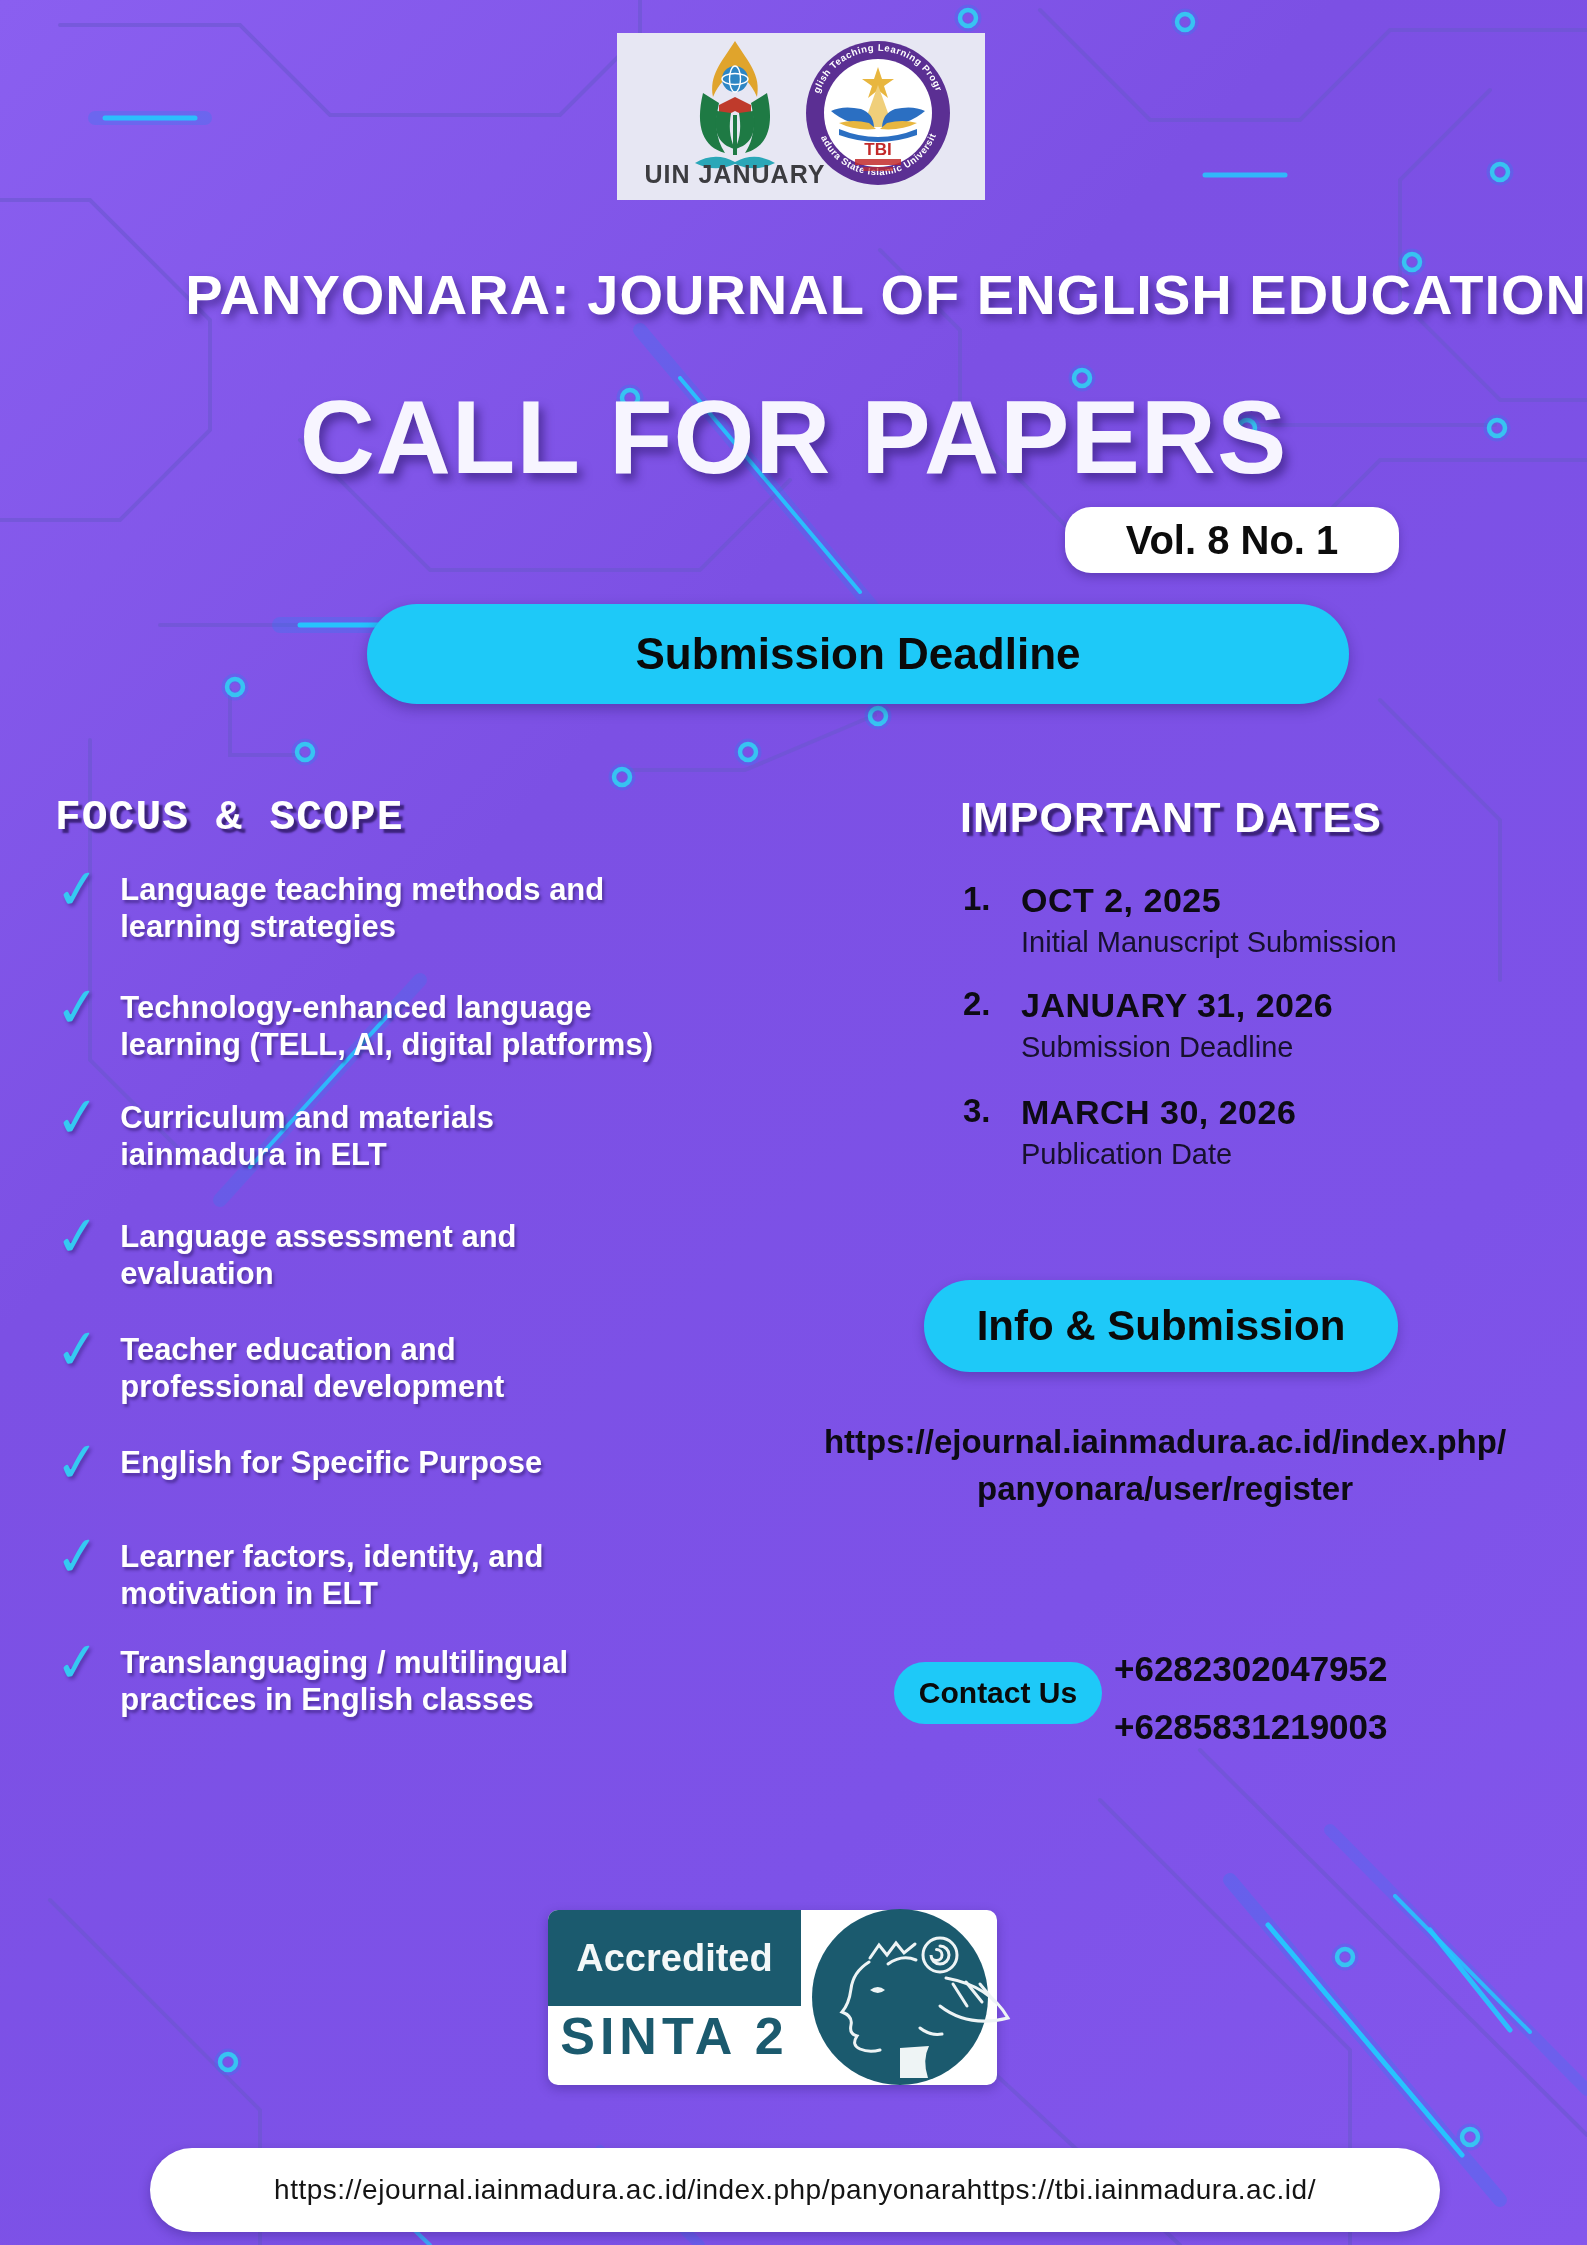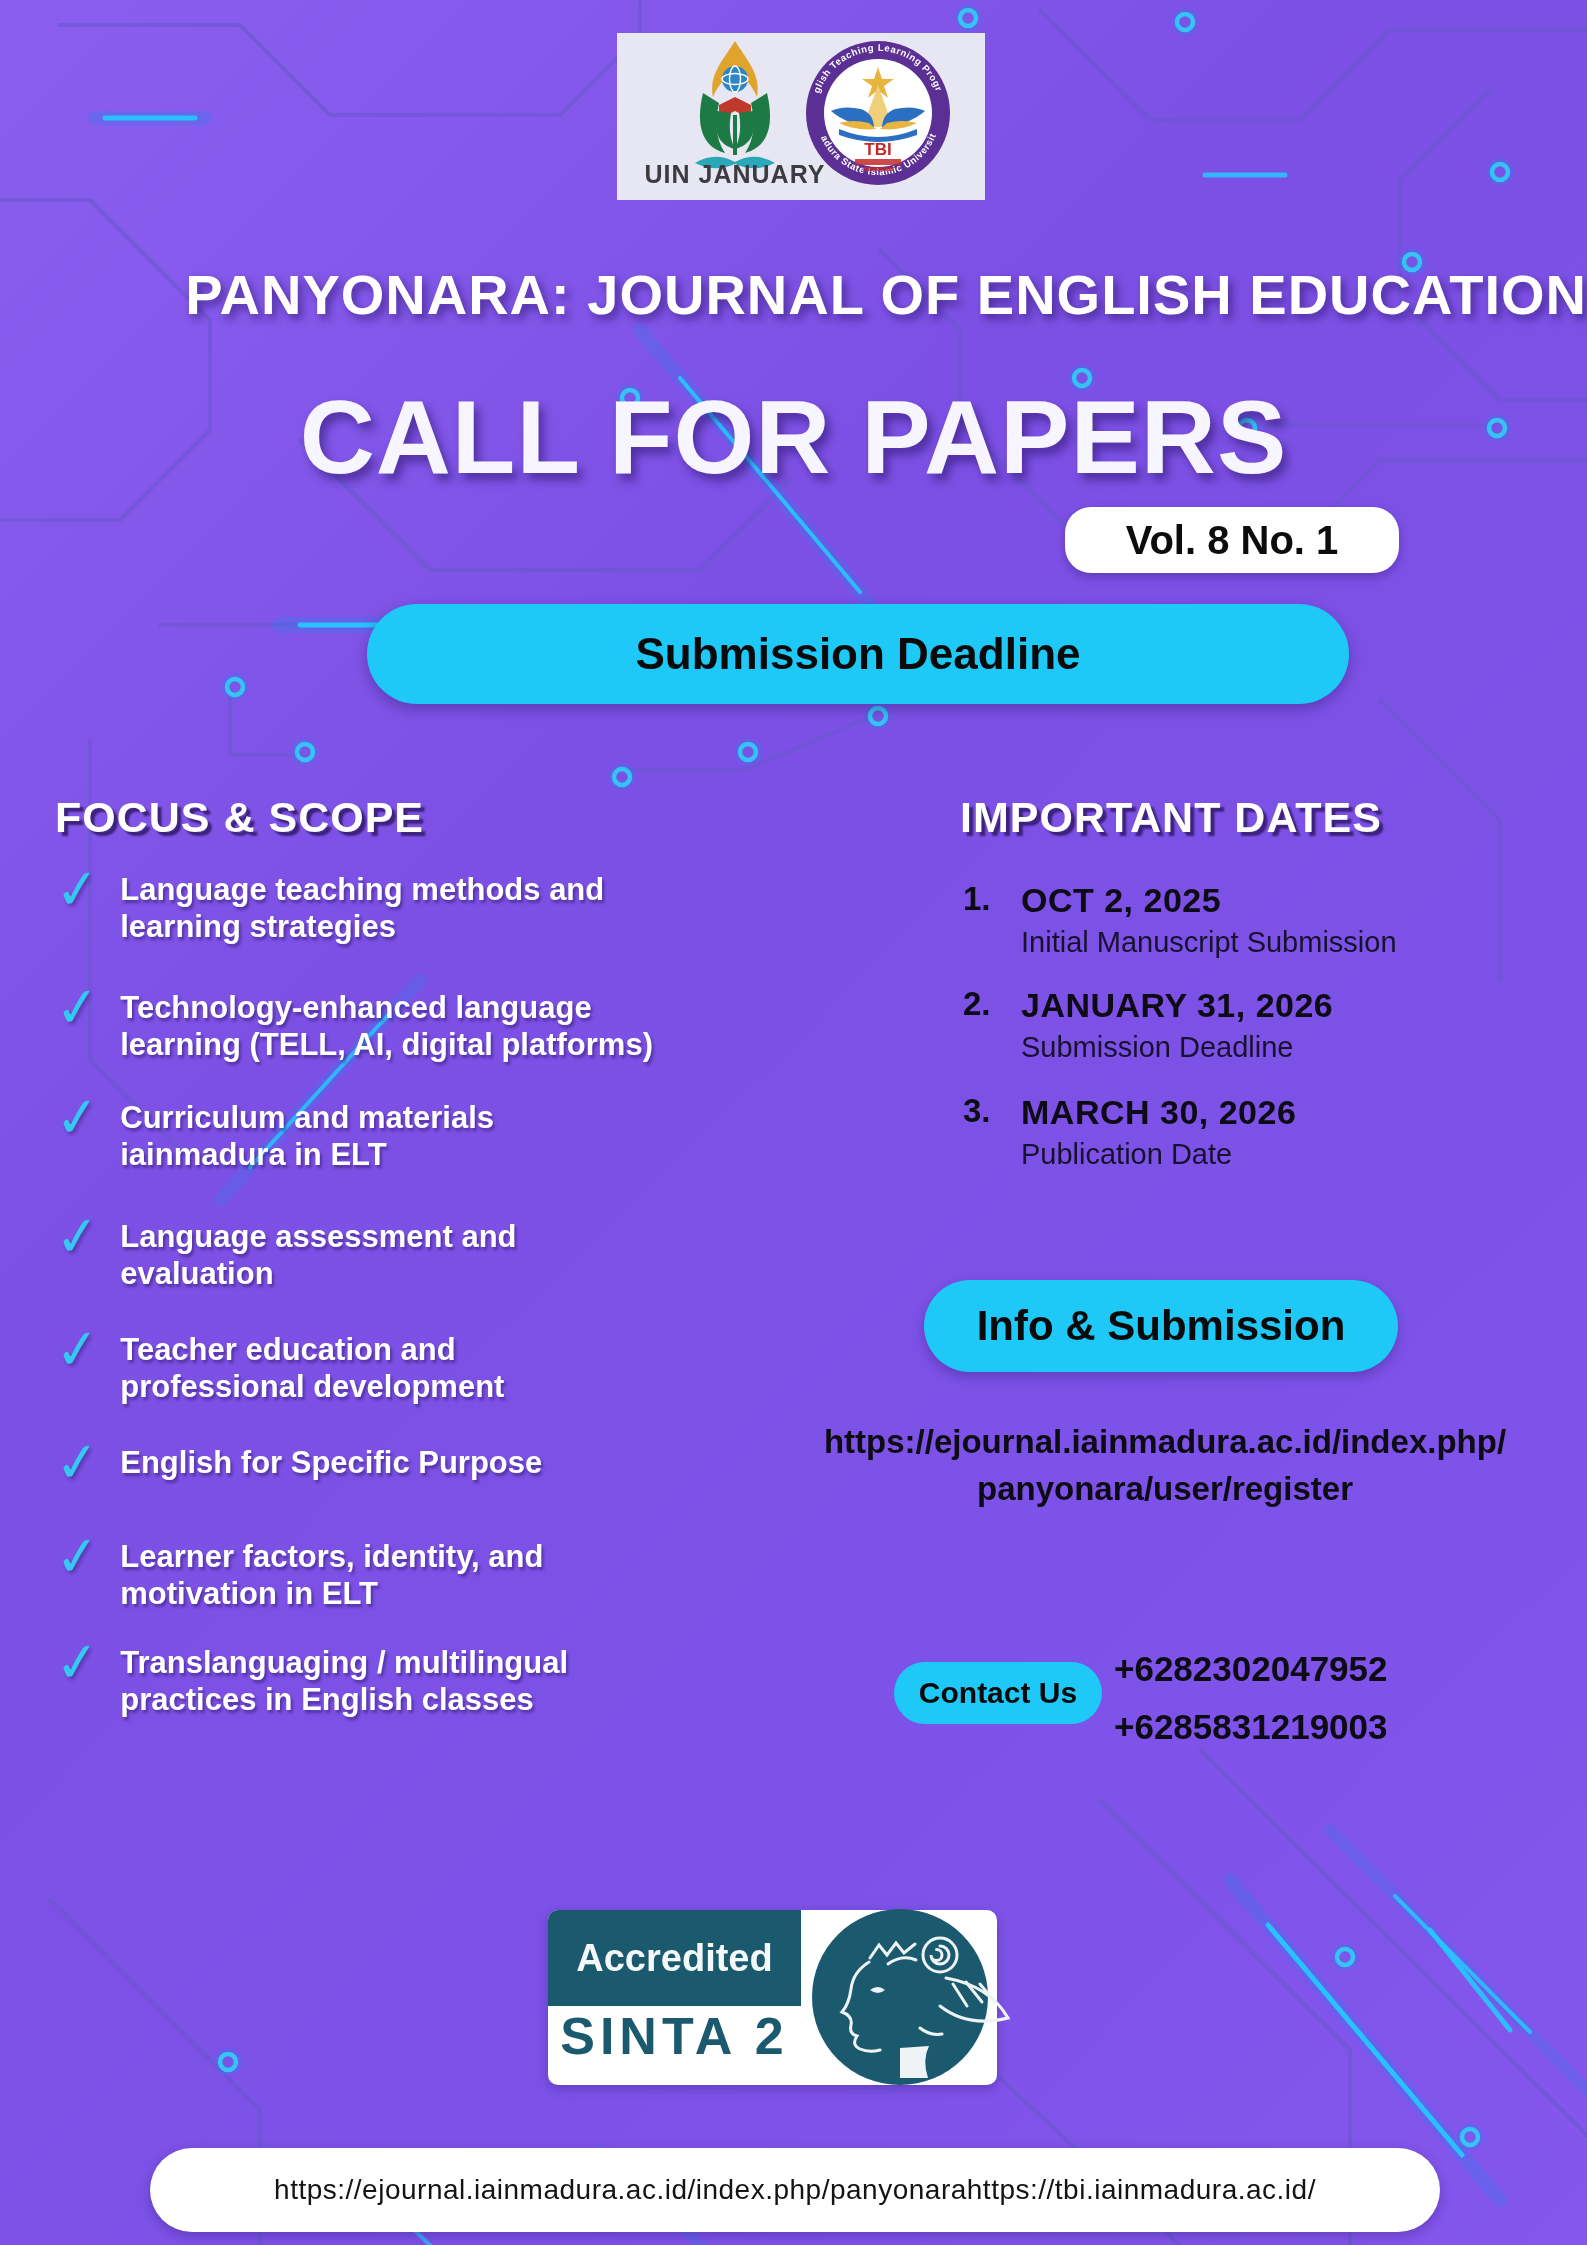--- a/index.html
+++ b/index.html
@@ -49,21 +49,21 @@
     display:flex;align-items:center;justify-content:center;gap:22px;
     font-size:44px;font-weight:bold;color:#0a0a0a;
     box-shadow:0 5px 14px rgba(30,15,90,.35);
   }
 
   .section-heading{
     position:absolute;color:#fff;font-size:43px;font-weight:bold;letter-spacing:1px;
     text-shadow:4px 4px 2px rgba(48,26,104,.85);
     white-space:nowrap;
   }
-  .h-focus{left:55px;top:793px;}
+  .h-focus{left:55px;top:793px;font-family:Liberation Mono, monospace;}
   .h-dates{left:960px;top:793px;}
 
   .fs-item{
     position:absolute;left:55px;width:640px;
     display:flex;align-items:flex-start;
   }
   .check{
     font-family:"DejaVu Sans", sans-serif;
     color:#35c9f2;font-size:54px;line-height:50px;font-weight:bold;
     margin-right:20px;transform:rotate(-6deg);

